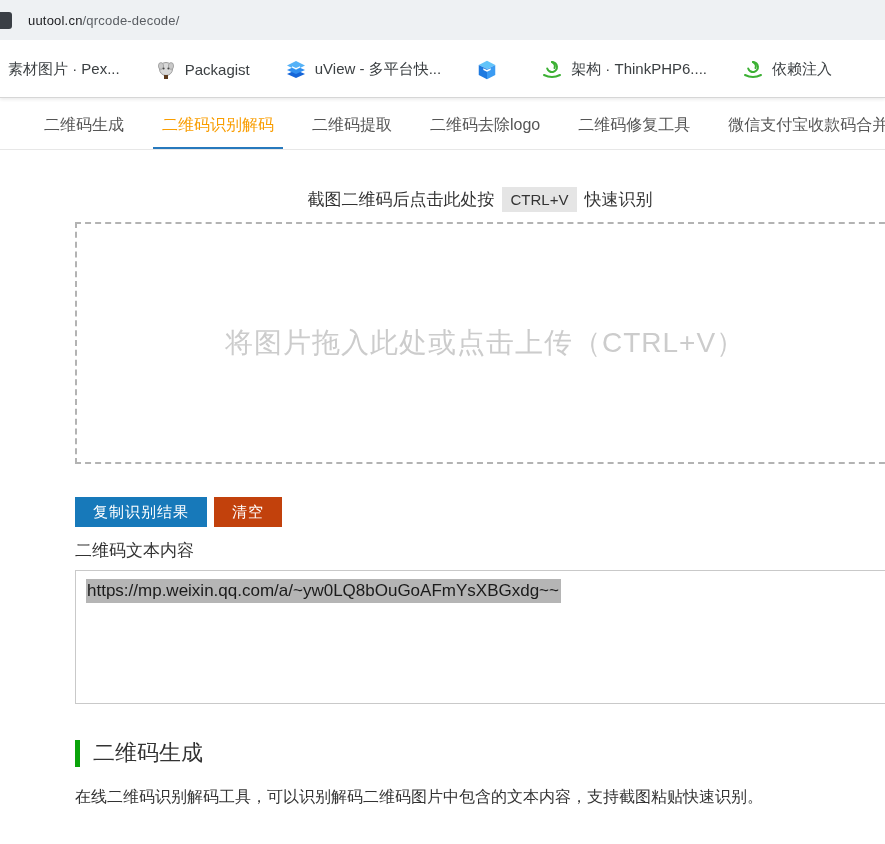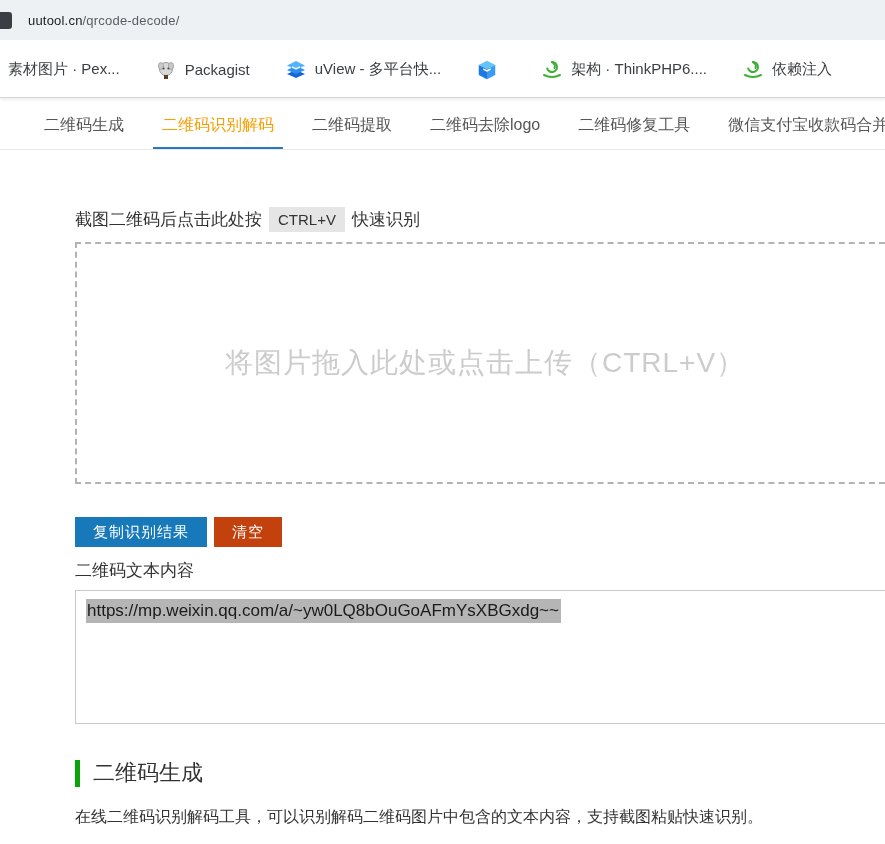--- a/index.html
+++ b/index.html
@@ -43,21 +43,21 @@
   .tab { padding:9px 2px 13px; cursor:pointer; position:relative; flex:none; }
   .tab.active { color:#f99d00; }
   .tab.active::after {
     content:''; position:absolute; left:-7px; right:-7px; bottom:-1px;
     height:3px; background:#2779bd;
   }
 
   
   .content { padding-left:75px; }
 
-  .hint { margin-top:56px; font-size:17px; color:#333; display:flex; align-items:center; height:26px; }
+  .hint { margin-top:36px; font-size:17px; color:#333; display:flex; align-items:center; height:26px;justify-content:center; }
   .kbd {
     background:#e5e5e5; color:#333; font-size:15px;
     padding:4px 9px; margin:0 7px; flex:none;
   }
 
   .dropzone {
     margin-top:10px; width:820px; height:242px;
     border:2px dashed #b3b3b3;
     display:flex; align-items:center; justify-content:center;
     cursor:pointer;

